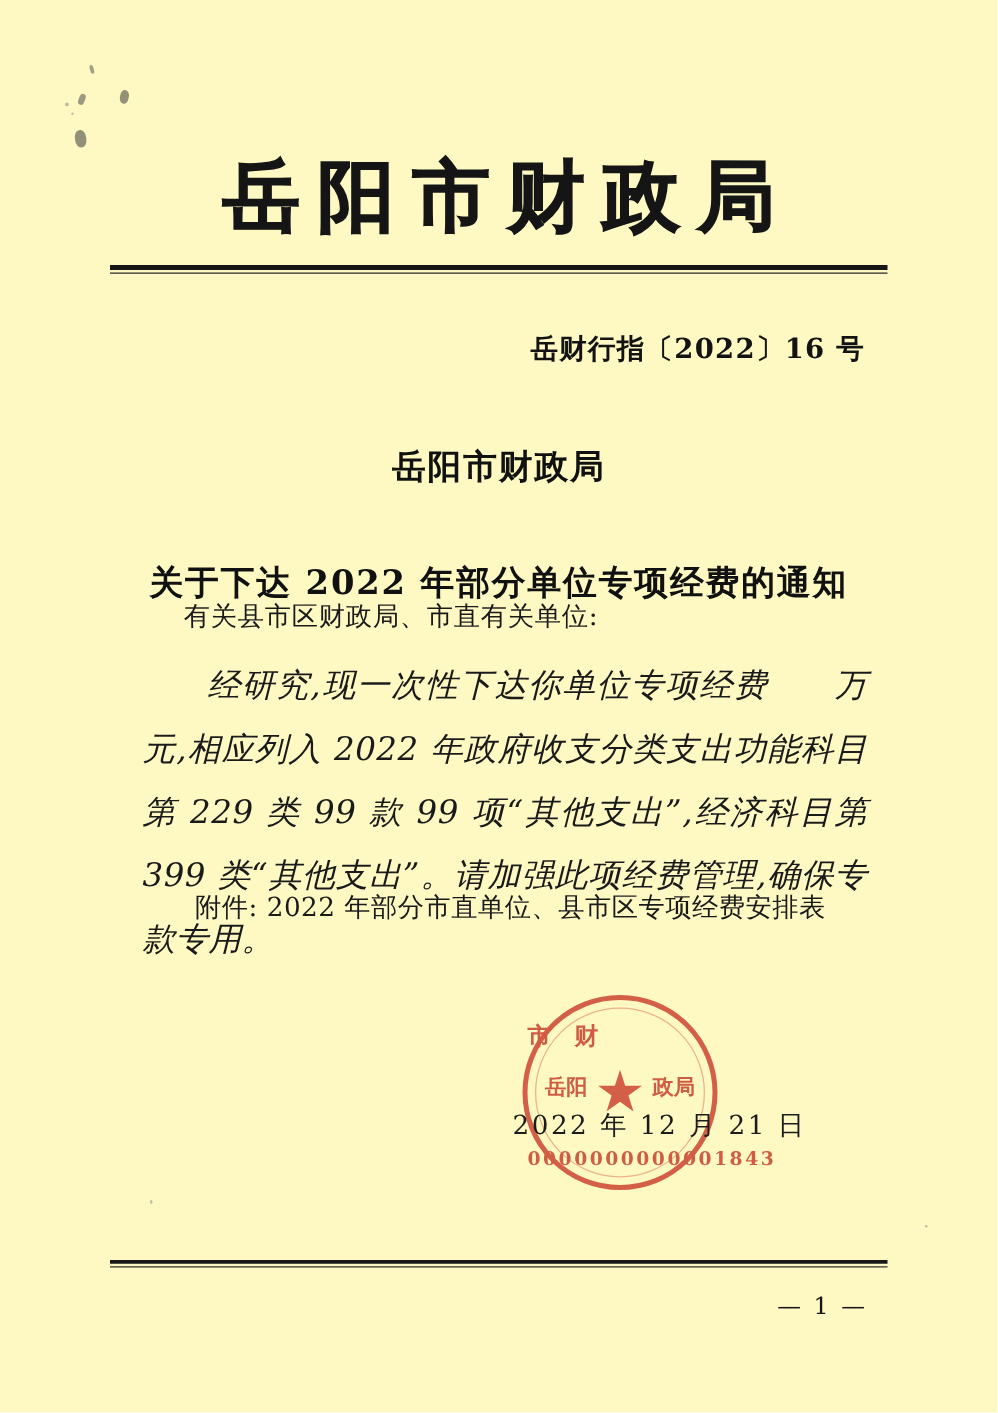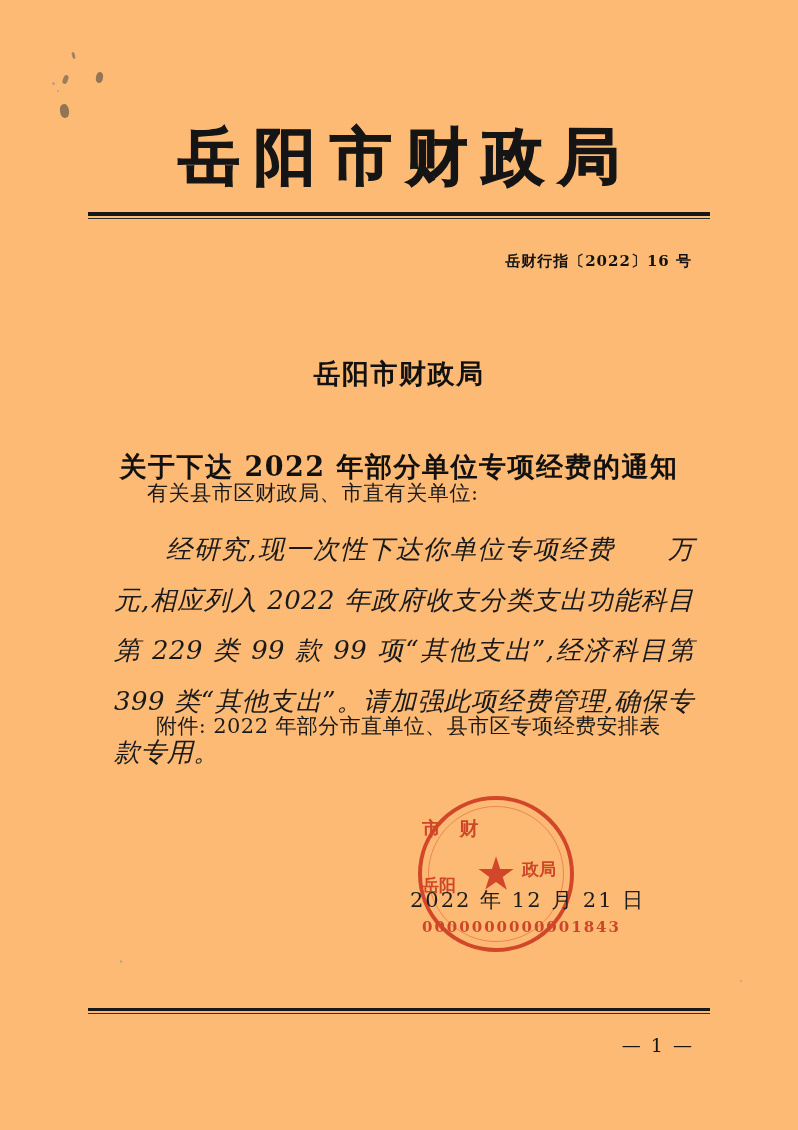--- a/index.html
+++ b/index.html
@@ -12,21 +12,21 @@
     height: 1130px;
     position: relative;
     font-family: "DejaVu Serif", "Liberation Serif", serif;
     color: #1a1a1a;
     overflow: hidden;
   }
 
   .page {
     position: absolute;
     inset: 0;
-    background: #fdba74;
+    background: #fef9c3;
   }
 
   
   .speckle {
     position: absolute;
     background: #8a8a8a;
     border-radius: 50%;
     opacity: .55;
   }
   .sp1 { left: 52px;  top: 82px;  width: 3px;  height: 3px; }
@@ -72,22 +72,22 @@
   .rule-thin {
     position: absolute;
     left: 0; right: 0; top: 6px;
     height: 1px;
     background: #2a2a2a;
   }
 
   .doc-number {
     position: absolute;
     right: 106px;
-    top: 252px;
-    font-size: 15px;
+    top: 264px;
+    font-size: 22px;
     font-weight: 700;
     letter-spacing: 1px;
     color: #131313;
   }
 
   .title-block {
     position: absolute;
     left: 0; right: 0;
     top: 352px;
     text-align: center;
@@ -204,21 +204,21 @@
     letter-spacing: 2px;
   }
   .seal-left-char,
   .seal-right-char {
     position: absolute;
     color: #c23128;
     font-weight: 700;
     font-size: 17px;
     top: 58px;
   }
-  .seal-left-char { left: 0; margin-top: 16px; }
+  .seal-left-char { left: 14px; }
   .seal-right-char { right: 14px; }
 
   
   .footer-rule-wrap {
     position: absolute;
     left: 88px;
     right: 88px;
     top: 1008px;
     height: 7px;
   }

